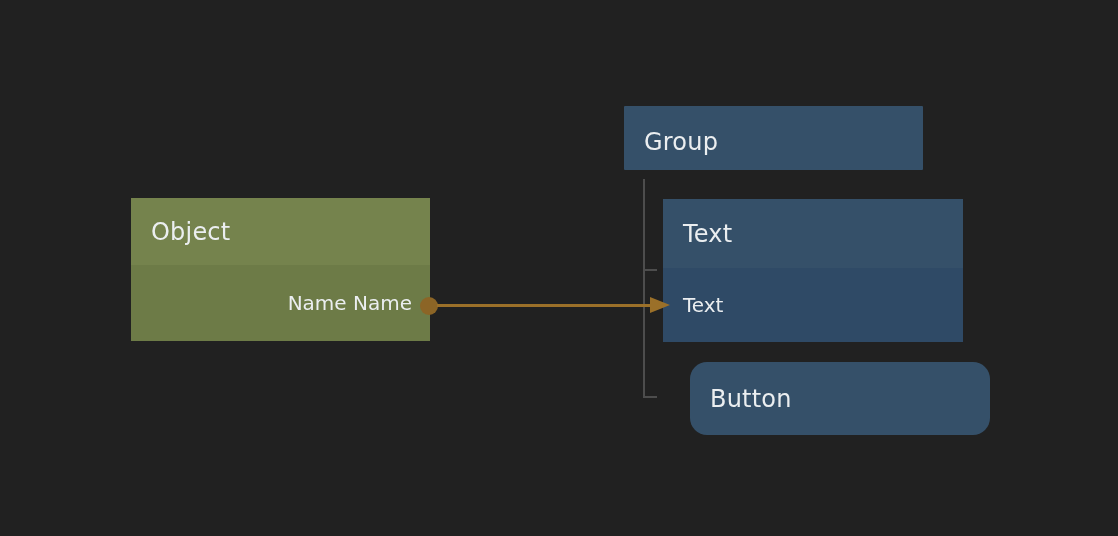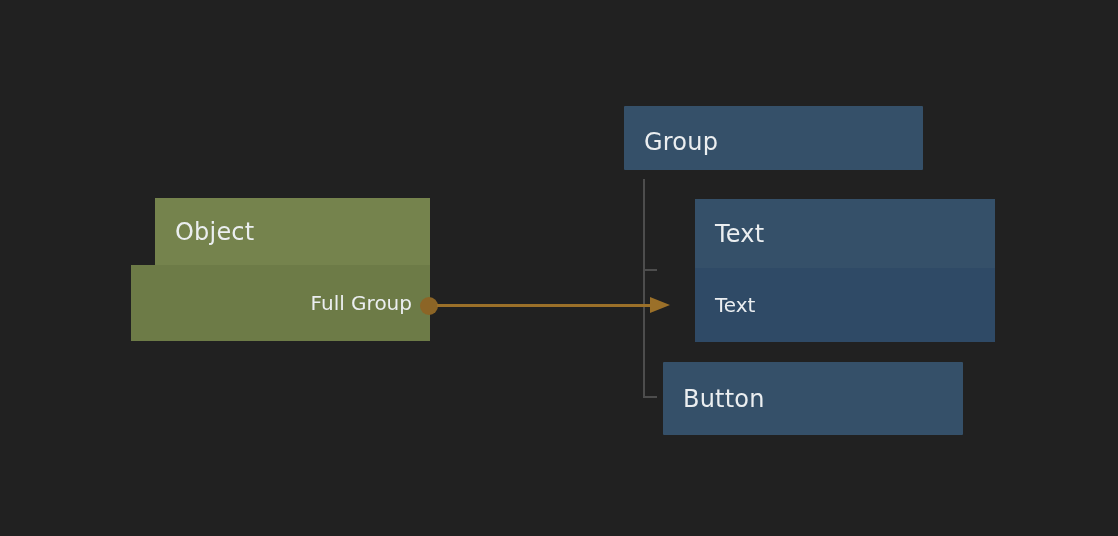--- a/index.html
+++ b/index.html
@@ -26,41 +26,42 @@
     font-size: 24px;
     letter-spacing: 0.2px;
   }
   .node-row {
     display: flex;
     align-items: center;
     font-size: 20px;
   }
   
   .node-object { left: 131px; top: 198px; width: 299px; height: 143px; }
-  .node-object .node-header { height: 67px; background: #75834d; margin-left: 24px; }
+  .node-object .node-header { height: 67px; background: #75834d; }
   .node-object .node-row {
     height: 76px; background: #6d7b47;
     justify-content: flex-end; padding-right: 18px;
   }
   
   .node-group {
     left: 624px; top: 106px; width: 299px; height: 64px;
     background: #355069;
   }
   .node-group .node-header { height: 72px; }
   
-  .node-text { left: 663px; top: 199px; width: 300px; height: 143px; margin-left: 32px; }
+  .node-text { left: 663px; top: 199px; width: 300px; height: 143px; }
   .node-text .node-header { height: 69px; background: #355069; }
   .node-text .node-row {
     height: 74px; background: #2f4a66; padding-left: 20px;
   }
   
   .node-button {
-    left: 663px; top: 362px; width: 300px; height: 73px;
+    left: 690px; top: 362px; width: 300px; height: 73px;
     background: #355069;
+    border-radius: 17px;
   }
   .node-button .node-header { height: 73px; }
   
   .tree-line { position: absolute; background: #4d4d4d; }
   .trunk  { left: 643px; top: 179px; width: 2px;  height: 219px; }
   .branch-text   { left: 643px; top: 269px; width: 14px; height: 2px; }
   .branch-button { left: 643px; top: 396px; width: 14px; height: 2px; }
   
   .port {
     position: absolute;
@@ -91,21 +92,21 @@
 
   <div class="tree-line trunk"></div>
   <div class="tree-line branch-text"></div>
   <div class="tree-line branch-button"></div>
 
   <div class="node node-object">
     <div class="node-header">
       <span>Object</span>
     </div>
     <div class="node-row">
-      <span>Full Group</span>
+      <span>Name Name</span>
     </div>
   </div>
 
   <div class="node node-group">
     <div class="node-header">
       <span>Group</span>
     </div>
   </div>
 
   <div class="node node-text">

